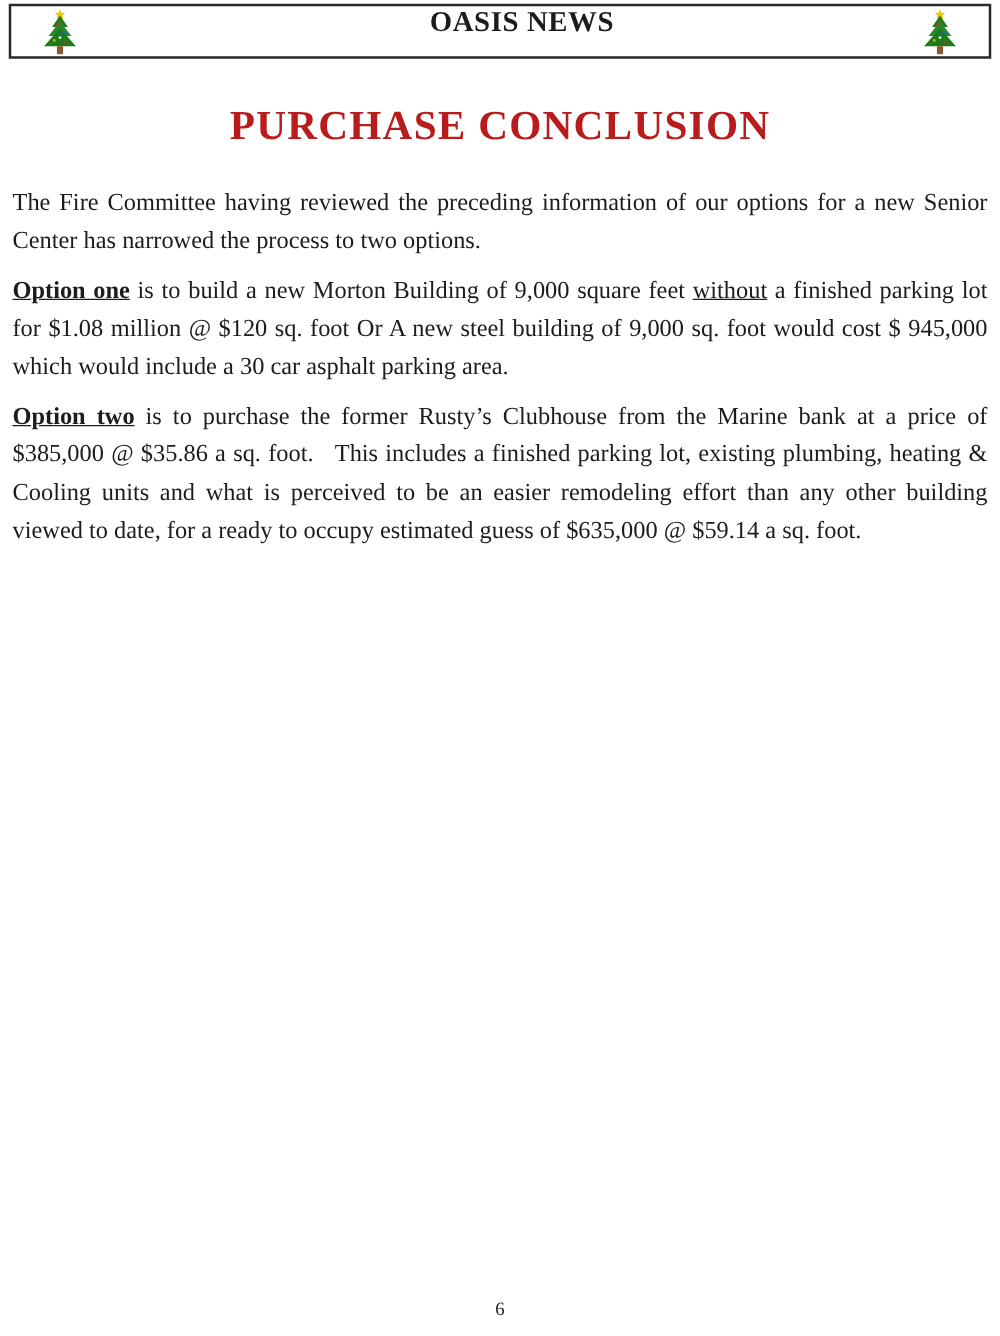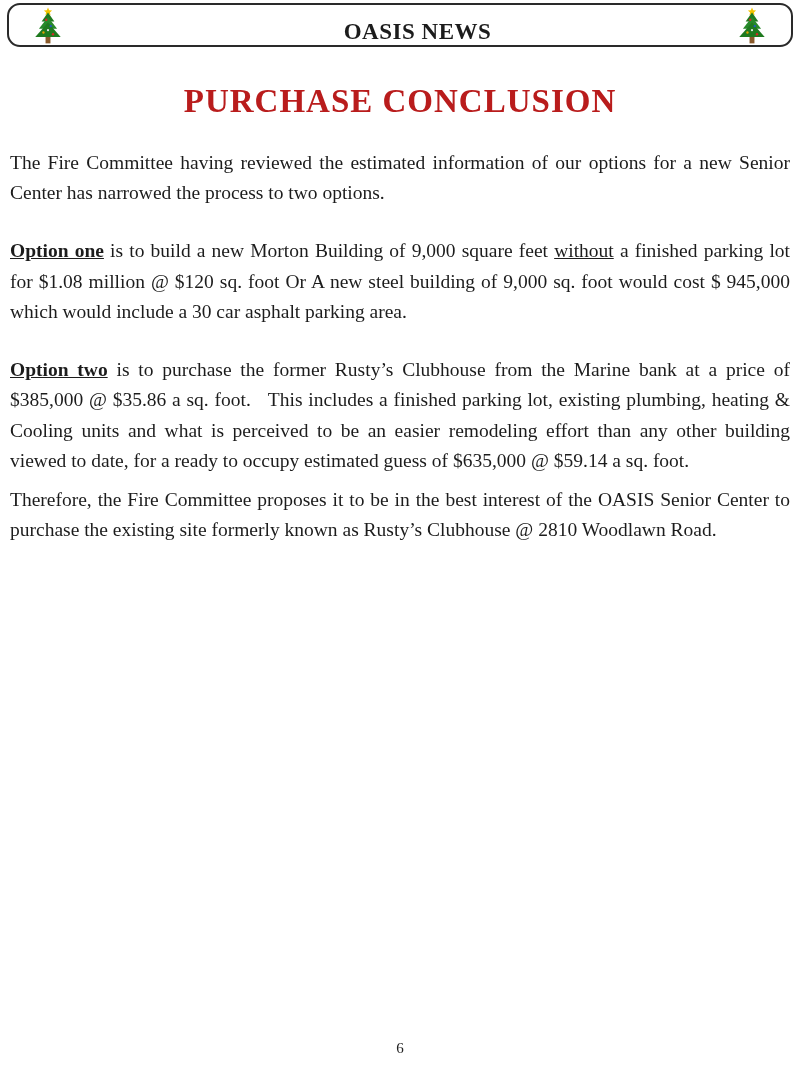--- a/index.html
+++ b/index.html
@@ -10,24 +10,24 @@
     background: #ffffff;
     font-family: "Liberation Serif", serif;
     color: #1c1c1c;
     position: relative;
     overflow: hidden;
   }
   .masthead {
     margin: 3px 7px 0 7px;
     height: 44px;
     border: 2px solid #2a2a2a;
-    border-radius: 13px;
+    border-radius: 0;
     position: relative;
     display: flex;
-    align-items: flex-end;
+    align-items: flex-start;
     justify-content: center;
     padding-left: 35px;
   }
   .masthead-title {
     font-size: 23px;
     font-weight: bold;
     letter-spacing: 0.5px;
   }
   .tree {
     position: absolute;
@@ -45,21 +45,21 @@
     margin: 36px 0 28px 0;
     color: #b91c1c;
   }
   .content {
     padding: 0 10px;
     font-size: 19.5px;
     line-height: 1.55;
     text-align: justify;
   }
   .para { margin: 0 0 9px 0; }
-  .para.spaced { margin-top: 28px; }
+  .para.spaced { margin-top: 10px; }
   .seg-bold { font-weight: bold; }
   .seg-underline { text-decoration: underline; }
   .page-footer {
     position: absolute;
     bottom: 12px;
     left: 0;
     width: 100%;
     text-align: center;
     font-size: 15px;
     color: #222;
@@ -96,19 +96,18 @@
       <circle cx="15" cy="28" r="1.3" fill="#e0a100"></circle>
       <circle cx="25.5" cy="30" r="1.3" fill="#d62828"></circle>
       <circle cx="20" cy="25.5" r="1.2" fill="#e8e8e8"></circle>
     </svg>
   </span>
 </div>
 
 <h1 class="page-title">PURCHASE CONCLUSION</h1>
 
 <div class="content">
-    <p class="para"><span>The Fire Committee having reviewed the estimated information of our options for a new Senior Center has narrowed the process to two options.</span></p>
+    <p class="para"><span>The Fire Committee having reviewed the preceding information of our options for a new Senior Center has narrowed the process to two options.</span></p>
     <p class="para spaced"><span class="seg-bold seg-underline">Option one</span><span> is to build a new Morton Building of 9,000 square feet </span><span class="seg-underline">without</span><span> a finished parking lot for $1.08 million @ $120 sq. foot Or A new steel building of 9,000 sq. foot would cost $ 945,000 which would include a 30 car asphalt parking area.</span></p>
     <p class="para spaced"><span class="seg-bold seg-underline">Option two</span><span> is to purchase the former Rusty’s Clubhouse from the Marine bank at a price of $385,000 @ $35.86 a sq. foot.&nbsp;&nbsp; This includes a finished parking lot, existing plumbing, heating &amp; Cooling units and what is perceived to be an easier remodeling effort than any other building viewed to date, for a ready to occupy estimated guess of $635,000 @ $59.14 a sq. foot.</span></p>
-    <p class="para"><span>Therefore, the Fire Committee proposes it to be in the best interest of the OASIS Senior Center to purchase the existing site formerly known as Rusty’s Clubhouse @ 2810 Woodlawn Road.</span></p>
   </div>
 
 <div class="page-footer">6</div>
 
 </body></html>

